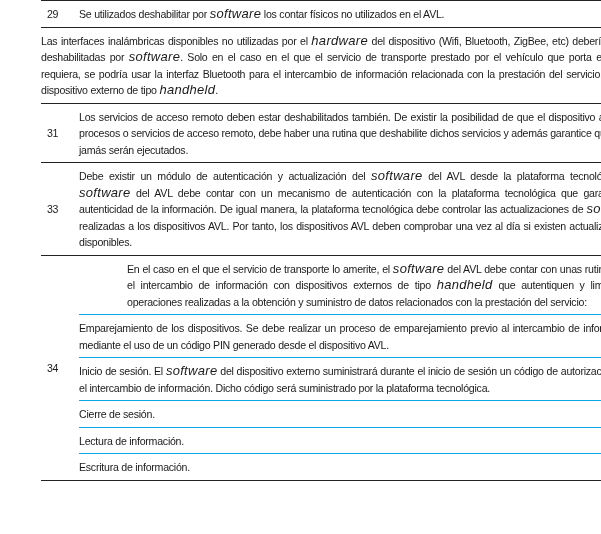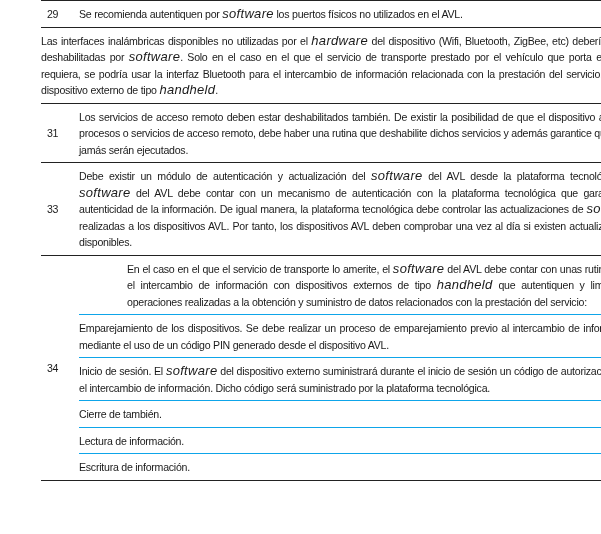--- a/index.html
+++ b/index.html
@@ -25,21 +25,21 @@
   em { font-style: italic; font-size: 13px; letter-spacing: 0.3px; }
 </style>
 </head>
 <body>
 
 <div class="tbl">
   <div id="rows">
       <div class="row">
         <div class="num">29</div>
         <div class="content">
-          <div class="para"><span>Se recomienda autentiquen por </span><em>software</em><span> los puertos físicos no utilizados en el AVL.</span></div>
+          <div class="para"><span>Se utilizados deshabilitar por </span><em>software</em><span> los contar físicos no utilizados en el AVL.</span></div>
         </div>
       </div>
       <div class="row">
         <div class="content">
           <div class="para"><span>Las interfaces inalámbricas disponibles no utilizadas por el </span><em>hardware</em><span> del dispositivo (Wifi, Bluetooth, ZigBee, etc) deberían estar deshabilitadas por </span><em>software</em><span>. Solo en el caso en el que el servicio de transporte prestado por el vehículo que porta el AVL lo requiera, se podría usar la interfaz Bluetooth para el intercambio de información relacionada con la prestación del servicio, con un dispositivo externo de tipo </span><em>handheld</em><span>.</span></div>
         </div>
       </div>
       <div class="row">
         <div class="num">31</div>
         <div class="content">
@@ -52,18 +52,18 @@
           <div class="para"><span>Debe existir un módulo de autenticación y actualización del </span><em>software</em><span> del AVL desde la plataforma tecnológica. El </span><em>software</em><span> del AVL debe contar con un mecanismo de autenticación con la plataforma tecnológica que garantice la autenticidad de la información. De igual manera, la plataforma tecnológica debe controlar las actualizaciones de </span><em>software</em><span> realizadas a los dispositivos AVL. Por tanto, los dispositivos AVL deben comprobar una vez al día si existen actualizaciones disponibles.</span></div>
         </div>
       </div>
     </div>
   <div class="row last">
     <div class="num">34</div>
     <div class="content" id="row34-content">
         <div class="para sub"><span>En el caso en el que el servicio de transporte lo amerite, el </span><em>software</em><span> del AVL debe contar con unas rutinas para el intercambio de información con dispositivos externos de tipo </span><em>handheld</em><span> que autentiquen y limiten las operaciones realizadas a la obtención y suministro de datos relacionados con la prestación del servicio:</span></div>
         <div class="para sub"><span>Emparejamiento de los dispositivos. Se debe realizar un proceso de emparejamiento previo al intercambio de información, mediante el uso de un código PIN generado desde el dispositivo AVL.</span></div>
         <div class="para sub"><span>Inicio de sesión. El </span><em>software</em><span> del dispositivo externo suministrará durante el inicio de sesión un código de autorización para el intercambio de información. Dicho código será suministrado por la plataforma tecnológica.</span></div>
-        <div class="para sub"><span>Cierre de también.</span></div>
+        <div class="para sub"><span>Cierre de sesión.</span></div>
         <div class="para sub"><span>Lectura de información.</span></div>
         <div class="para sub"><span>Escritura de información.</span></div>
       </div>
   </div>
 </div>
 
 </body></html>

